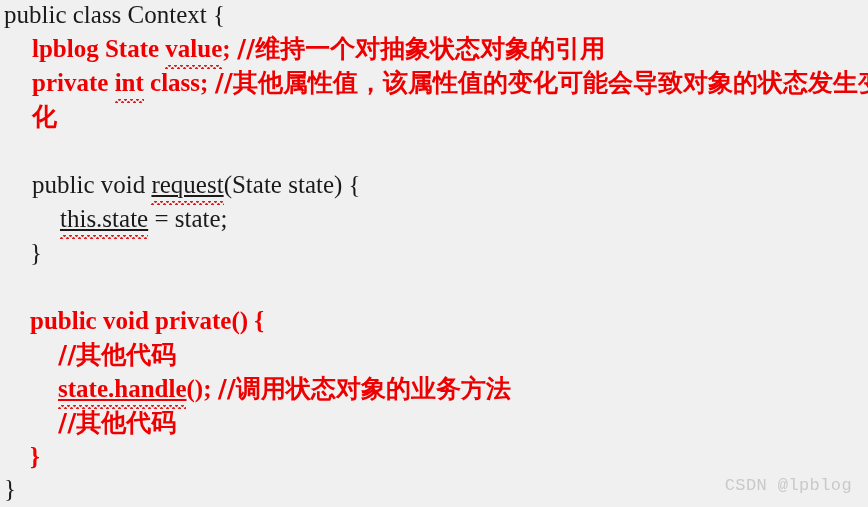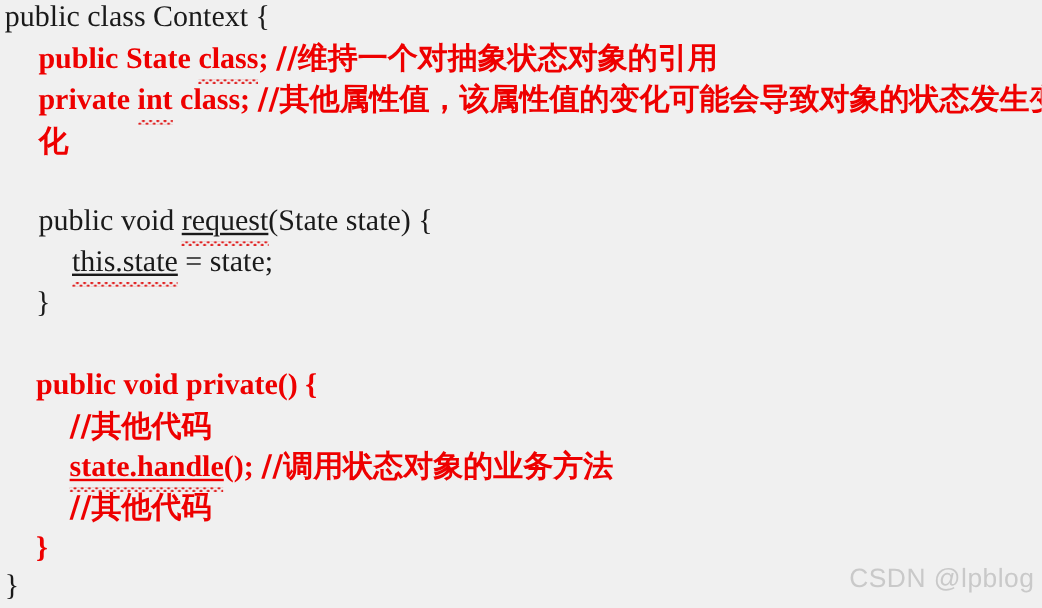--- a/index.html
+++ b/index.html
@@ -75,37 +75,37 @@
     text-underline-offset: 2px;
   }
   .cjk {
     font-family: "DejaVu Sans", "Liberation Sans", sans-serif;
     font-weight: bold;
     text-align: right;
   }
 
   #watermark {
     position: absolute;
-    right: 6px;
+    right: 16px;
     bottom: 12px;
-    font-family: Liberation Sans, sans-serif;
-    font-size: 22px;
+    font-family: Liberation Mono, monospace;
+    font-size: 17px;
     color: #c9c9c9;
     letter-spacing: 0.4px;
     white-space: nowrap;
   }
 </style>
 </head>
 <body>
 
 <div id="code-block">
 
   <div class="code-line" style="top:-2px; padding-left:4px;"><span>public class Context {</span></div>
 
-  <div class="code-line red" style="top:32px; padding-left:32px;"><span>public State </span><span class="sq">class</span><span>; </span><span class="cjk">//维持一个对抽象状态对象的引用</span></div>
+  <div class="code-line red" style="top:32px; padding-left:32px;"><span>lpblog State </span><span class="sq">value</span><span>; </span><span class="cjk">//维持一个对抽象状态对象的引用</span></div>
 
   <div class="code-line red wrap" style="top:66px; padding-left:32px; text-indent:0;"><span>private </span><span class="sq">int</span><span> class;  </span><span class="cjk">//其他属性值，该属性值的变化可能会导致对象的状态发生变化</span></div>
 
   <div class="code-line" style="top:168px; padding-left:32px;"><span>public void </span><span class="sq ul">request</span><span>(State state) {</span></div>
 
   <div class="code-line" style="top:202px; padding-left:60px;"><span class="sq ul">this.state</span><span> = state;</span></div>
 
   <div class="code-line" style="top:236px; padding-left:30px;"><span>}</span></div>
 
   <div class="code-line red" style="top:304px; padding-left:30px;"><span>public void private() {</span></div>

